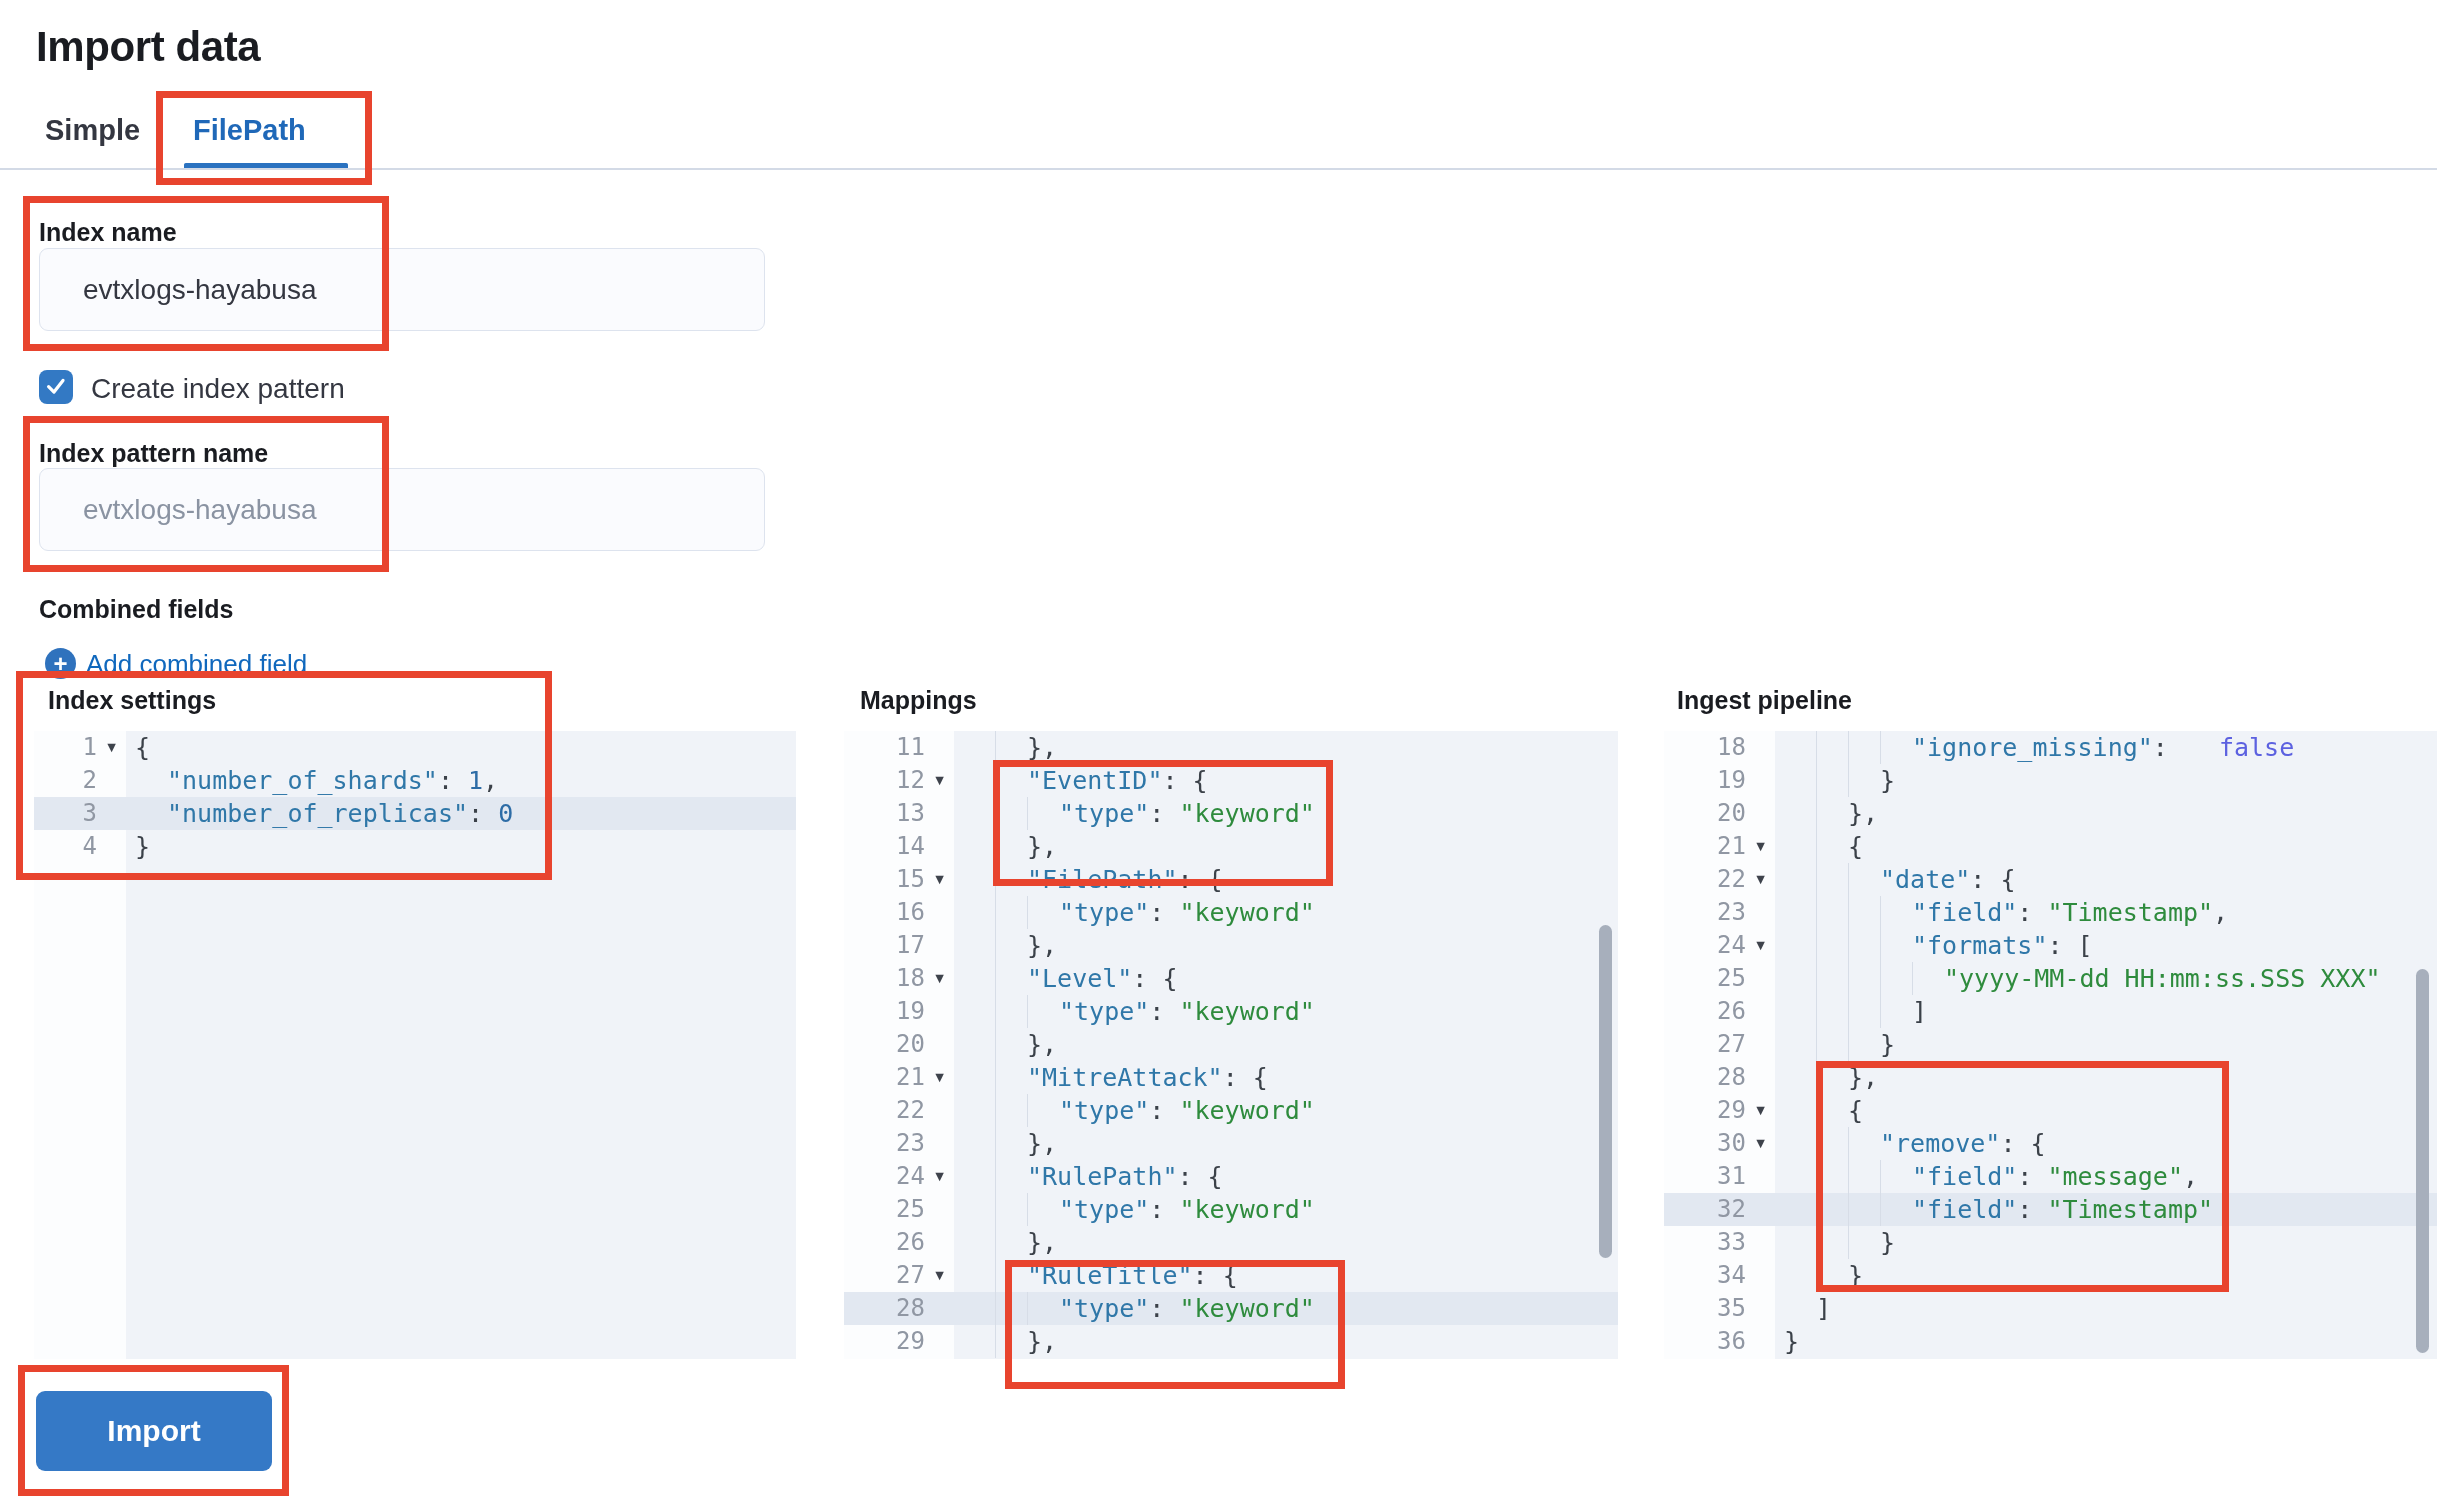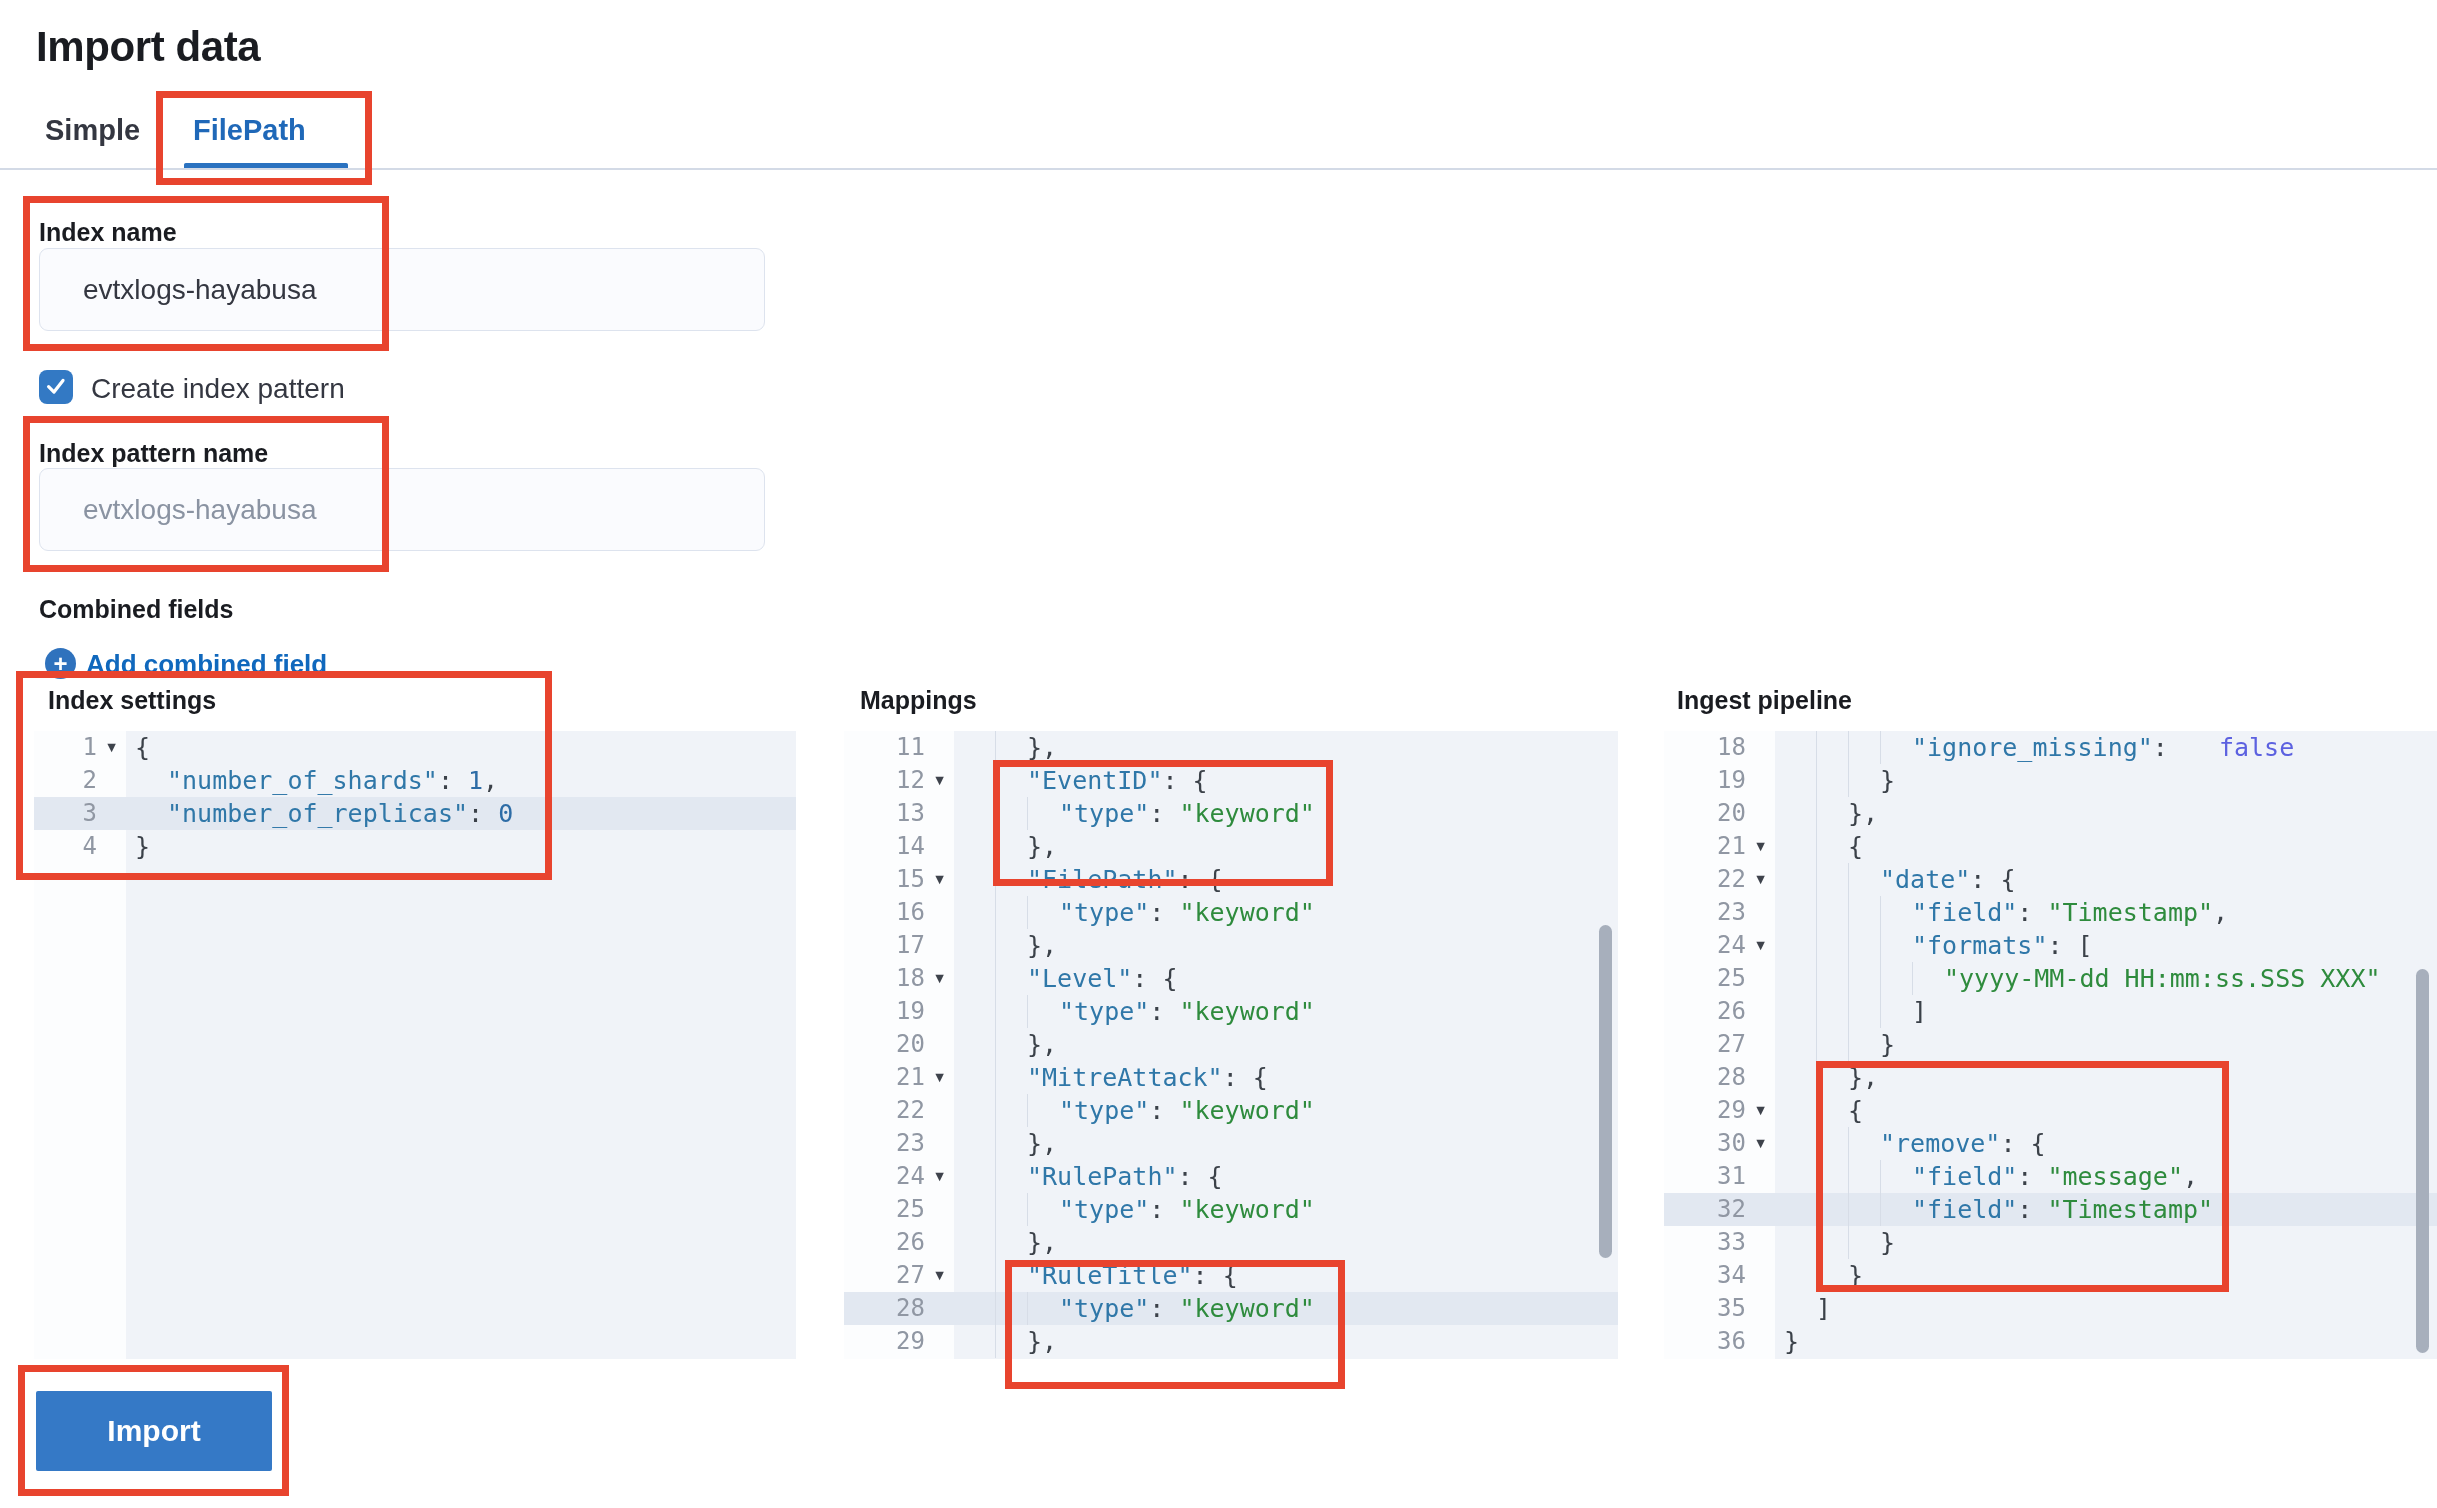--- a/index.html
+++ b/index.html
@@ -28,21 +28,21 @@
   #index-name-input { top:248px; }
   #index-pattern-input { top:468px; }
 
   #checkbox { left:39px; top:370px; width:34px; height:34px; background:#3379c4; border-radius:8px;
     display:flex; align-items:center; justify-content:center; cursor:pointer; }
   #checkbox-label { left:91px; top:373px; font-size:28px; color:#343741; }
 
   #add-combined-icon { left:45px; top:648px; width:31px; height:31px; border-radius:50%; background:#2f72bd;
     color:#fff; display:flex; align-items:center; justify-content:center; font-size:24px; font-weight:700;
     line-height:1; cursor:pointer; }
-  #add-combined-link { left:86px; top:649px; font-size:26px; font-weight:700; color:#1068bd; cursor:pointer; }
+  #add-combined-link { left:86px; top:649px; font-size:26px; font-weight:400; color:#1068bd; cursor:pointer; }
 
   
   .ed-label { top:686px; font-size:25px; font-weight:700; color:#1a1c21; }
   #index-settings-label { left:48px; }
   #mappings-label { left:860px; }
   #ingest-pipeline-label { left:1677px; }
 
   .ed { top:731px; height:628px; overflow:hidden; font-family:"DejaVu Sans Mono", monospace; font-size:25px;
     background:linear-gradient(to right, #fcfdfe 0, #fcfdfe var(--gw), #f0f3f8 var(--gw), #f0f3f8 100%);
     cursor:text; }
@@ -64,21 +64,21 @@
   .tk-s { color:#2e8b3d; }  
   .tk-n { color:#2d6ca6; }  
   .tk-b { color:#5c61e0;margin-left:36px; }  
 
   .sbar { position:absolute; background:#a7afbc; border-radius:7.2px; cursor:pointer; }
   #scrollbar-mappings { left:1599px; top:925px; width:12.6px; height:333px; }
   #scrollbar-ingest   { left:2416px; top:969px; width:12.6px; height:384px; }
 
   
   #import-button { left:36px; top:1391px; width:236px; height:80px; background:#3579c6; border:none;
-    border-radius:2px; color:#ffffff; font-family:"Liberation Sans", sans-serif; font-size:30px;
+    border-radius:9px; color:#ffffff; font-family:"Liberation Sans", sans-serif; font-size:30px;
     font-weight:700; cursor:pointer; display:flex; align-items:center; justify-content:center; }
 
   
   .anno { position:absolute; border:7.2px solid #e8442e; z-index:40; pointer-events:none; }
   #anno-advanced-tab    { left:156px;  top:91px;  width:216px; height:94px; }
   #anno-index-name      { left:22.5px;   top:196px;  width:366px; height:155px; }
   #anno-index-pattern   { left:22.5px;   top:416px;  width:366px; height:156px; }
   #anno-index-settings  { left:16px;   top:671px;  width:536px; height:209px; }
   #anno-eventid         { left:993px; top:760px;  width:340px; height:126px; }
   #anno-ruletitle       { left:1005px; top:1260px; width:340px; height:129px; }

